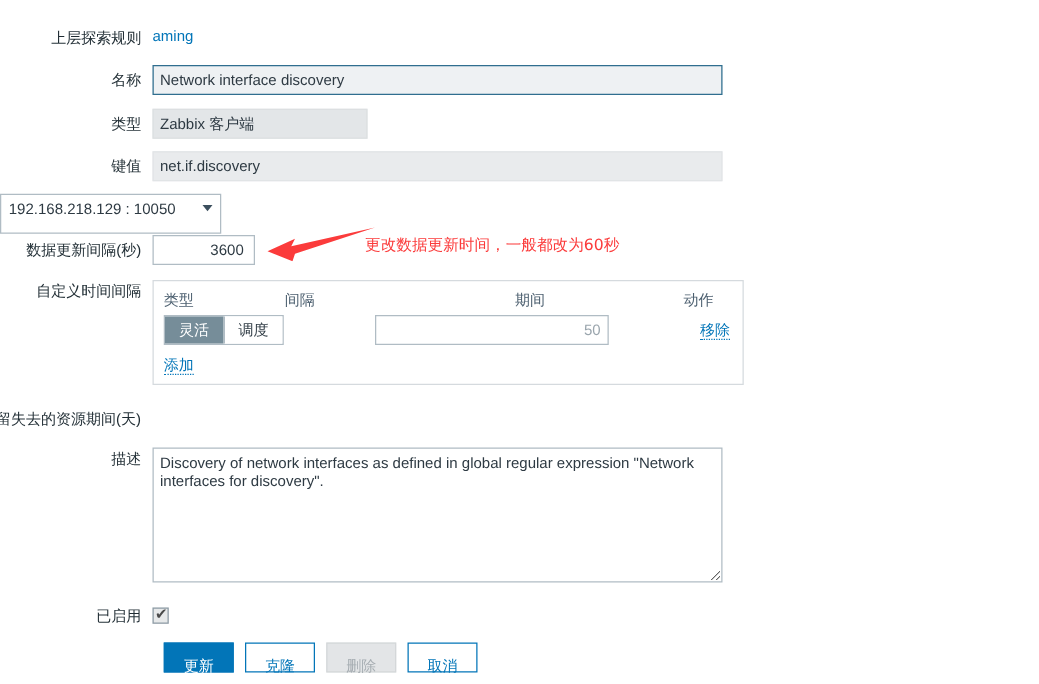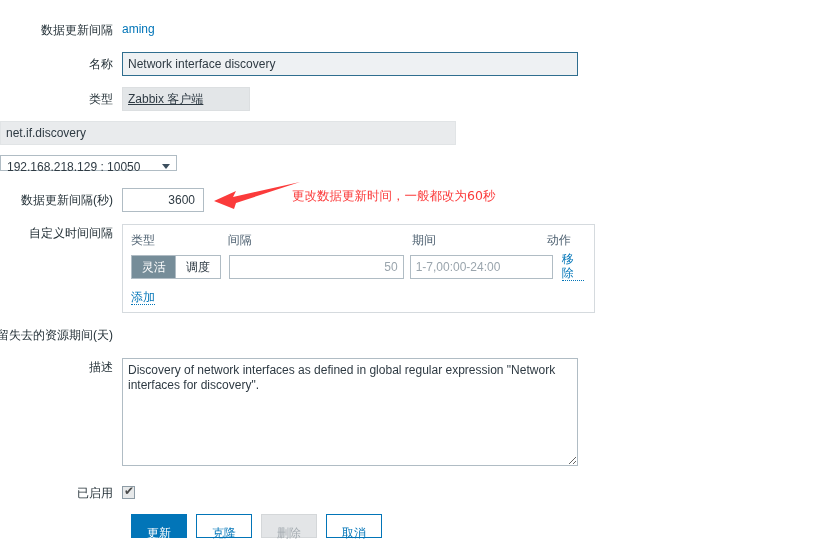--- a/index.html
+++ b/index.html
@@ -61,21 +61,21 @@
     background: #e3e6e8;
     border: 1px solid #dcdfe1;
     color: #2e3a43;
   }
   .inp.readonly.wide { background: #e9ebed; border-color: #e1e4e6; }
   .inp.num { text-align: right; padding-right: 8px; }
 
   .select-wrap { position: relative; display: inline-block; }
   .select-face {
     box-sizing: border-box;
-    height: 16px;
+    height: 32px;
     border: 1px solid #b0bcc4;
     background: #fff;
     font-size: 12px;
     color: #2e3a43;
     line-height: 22px;
     padding: 0 24px 0 6px;
     white-space: nowrap;
   }
   .select-arrow {
     position: absolute;
@@ -227,41 +227,42 @@
     font-family: "DejaVu Sans", "Liberation Sans", sans-serif;
     white-space: nowrap;
     font-weight: normal;
   }
   .anno-arrow { position: absolute; }
 </style>
 </head>
 <body>
 
 <div class="form-row" style="top:22px;">
-  <div class="row-label"><span>数据更新间隔</span></div>
+  <div class="row-label"><span>上层探索规则</span></div>
   <div class="field-area">
     <a class="link" href="#">aming</a>
   </div>
 </div>
 
 <div class="form-row" style="top:52px;">
   <div class="row-label" style="line-height:24px;"><span>名称</span></div>
   <div class="field-area">
     <input class="inp focused" style="width: 456px;" value="Network interface discovery">
   </div>
 </div>
 
 <div class="form-row" style="top:87px;">
   <div class="row-label" style="line-height:24px;"><span>类型</span></div>
   <div class="field-area">
-    <input class="inp readonly" style="width: 128px; text-decoration: underline;" readonly="" value="Zabbix 客户端">
+    <input class="inp readonly" style="width: 172px;" readonly="" value="Zabbix 客户端">
   </div>
 </div>
 
 <div class="form-row" style="top:121px;">
+  <div class="row-label" style="line-height:24px;"><span>键值</span></div>
   <div class="field-area">
     <input class="inp readonly wide" style="width: 456px;" readonly="" value="net.if.discovery">
   </div>
 </div>
 
 <div class="form-row" style="top:155px;">
   <div class="field-area">
     <div class="select-wrap">
       <div class="select-face" style="width:177px;">192.168.218.129 : 10050</div>
       <span class="select-arrow"></span>
@@ -285,21 +286,20 @@
         <div class="c2">间隔</div>
         <div class="c3">期间</div>
         <div class="c4">动作</div>
       </div>
       <div class="iv-row">
         <div class="toggle">
           <div class="on">灵活</div>
           <div>调度</div>
         </div>
         <input class="inp iv-interval ph-right" placeholder="50" style="">
-        <input class="inp iv-period" placeholder="1-7,00:00-24:00" style="">
         <a class="link-dashed iv-remove" href="#">移除</a>
       </div>
       <div class="iv-add">
         <a class="link-dashed" href="#">添加</a>
       </div>
     </div>
   </div>
 </div>
 
 <div class="form-row" style="top:323px;">

